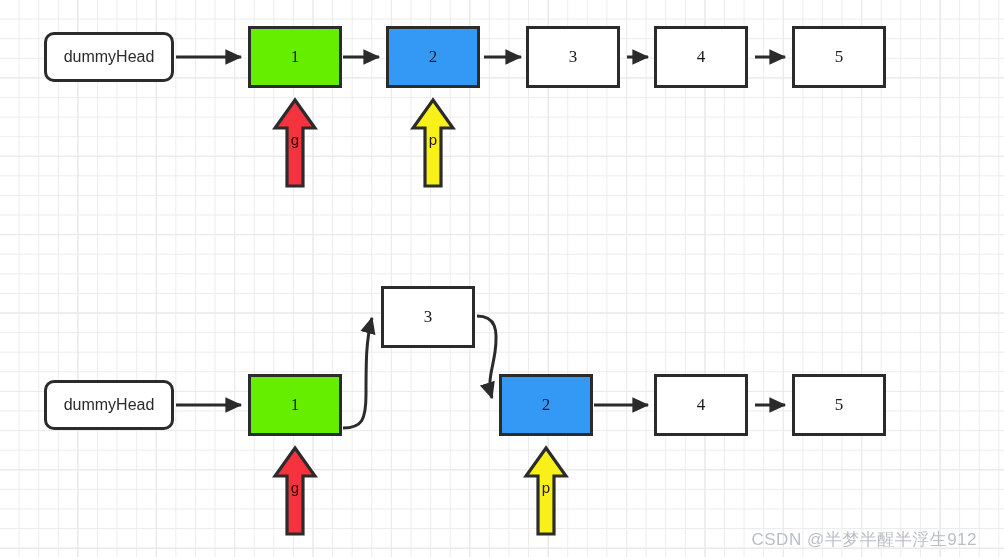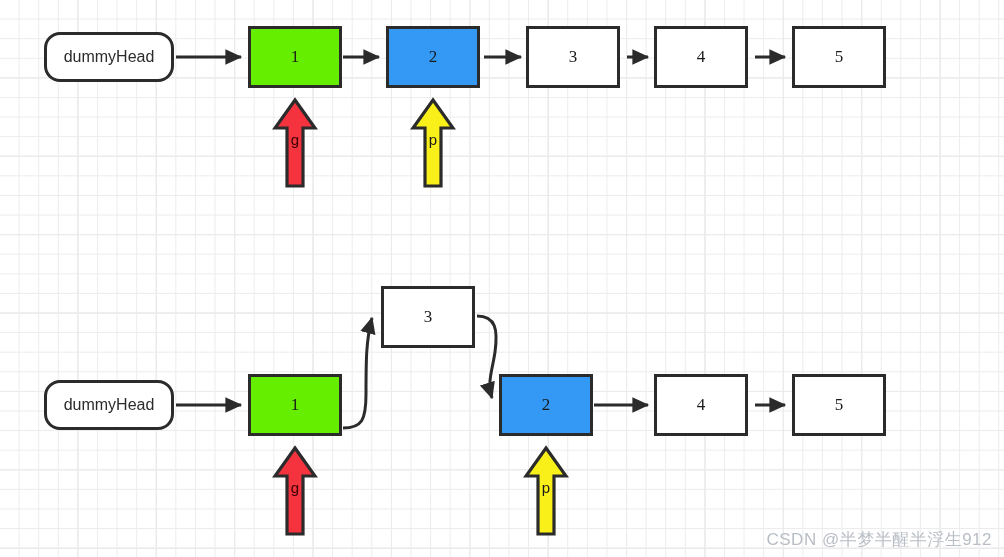--- a/index.html
+++ b/index.html
@@ -40,21 +40,21 @@
     color: #1a1a1a;
     letter-spacing: 0.2px;
   }
   .node.green { background: #66EE00; }
   .node.blue  { background: #3399F5; }
 
   .dummy {
     position: absolute;
     box-sizing: border-box;
     border: 3px solid #2b2b2b;
-    border-radius: 16px;
+    border-radius: 10px;
     background: #ffffff;
     display: flex;
     align-items: center;
     justify-content: center;
     font-family: "Liberation Sans", sans-serif;
     font-size: 16px;
     color: #2b2b2b;
   }
 
   .svg-layer {
@@ -77,21 +77,21 @@
     transform: translateX(-50%);
     top: 34px;
     font-family: "Liberation Sans", sans-serif;
     font-size: 15px;
     color: #1a1a1a;
   }
   .blockarrow.red .letter { color: #3a0000; }
 
   .watermark {
     position: absolute;
-    right: 12px;
+    right: 27px;
     bottom: 6px;
     font-family: "Liberation Sans", sans-serif;
     font-size: 17px;
     color: #b9bec6;
     white-space: nowrap;
     letter-spacing: 0.5px;
   }
 </style>
 </head>
 <body>

